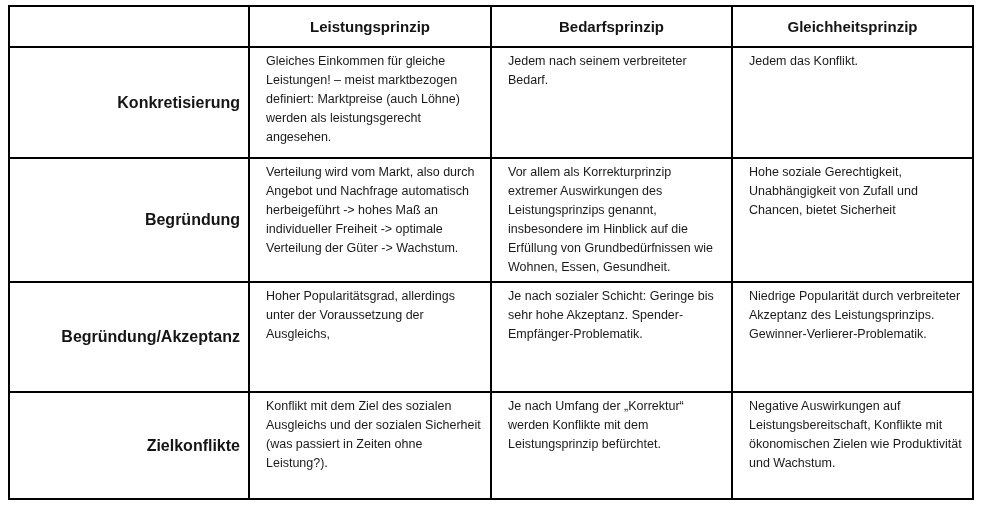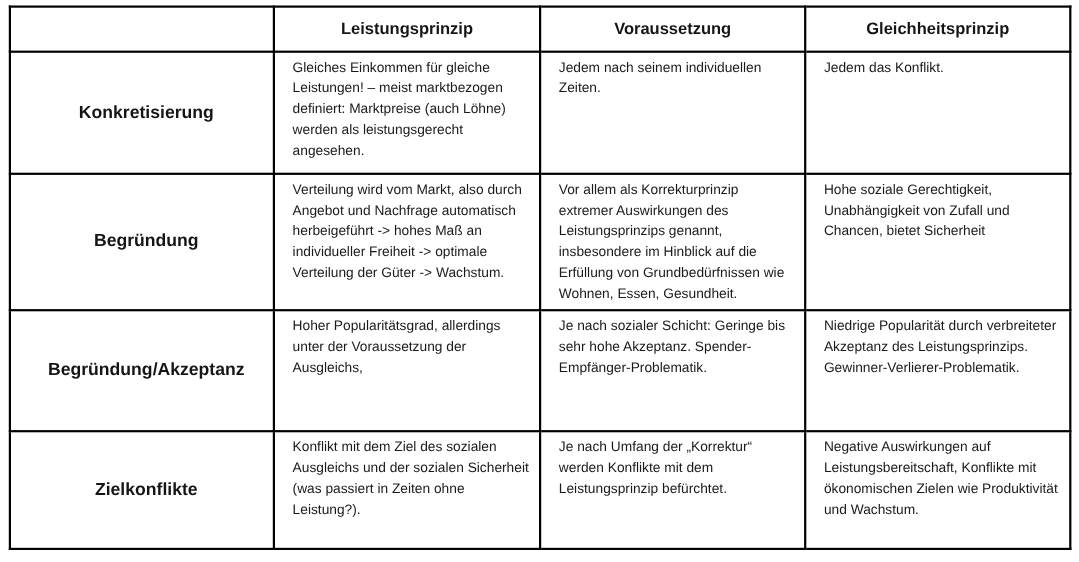--- a/index.html
+++ b/index.html
@@ -39,21 +39,21 @@
     font-weight: bold;
     text-align: center;
     vertical-align: middle;
     padding: 2px 6px;
     color: #151515;
   }
   
   th.rowlabel {
     font-size: 16px;
     font-weight: bold;
-    text-align: center;
+    text-align: right;
     vertical-align: middle;
     padding: 4px 8px 4px 9px;
     color: #151515;
   }
   
   td.cell {
     font-size: 12.5px;
     font-weight: normal;
     line-height: 19px;
     text-align: left;
@@ -74,29 +74,29 @@
     <colgroup>
       <col style="width:240px">
       <col style="width:242px">
       <col style="width:241px">
       <col style="width:241px">
     </colgroup>
     <thead>
       <tr class="header-row">
         <th></th>
         <th>Leistungsprinzip</th>
-        <th>Voraussetzung</th>
+        <th>Bedarfsprinzip</th>
         <th>Gleichheitsprinzip</th>
       </tr>
     </thead>
     <tbody>
       <tr class="r0">
         <th class="rowlabel">Konkretisierung</th>
         <td class="cell">Gleiches Einkommen für gleiche Leistungen! – meist marktbezogen definiert: Marktpreise (auch Löhne) werden als leistungsgerecht angesehen.</td>
-        <td class="cell">Jedem nach seinem individuellen Zeiten.</td>
+        <td class="cell">Jedem nach seinem verbreiteter Bedarf.</td>
         <td class="cell">Jedem das Konflikt.</td>
       </tr>
       <tr class="r1">
         <th class="rowlabel">Begründung</th>
         <td class="cell">Verteilung wird vom Markt, also durch Angebot und Nachfrage automatisch herbeigeführt -&gt; hohes Maß an individueller Freiheit -&gt; optimale Verteilung der Güter -&gt; Wachstum.</td>
         <td class="cell">Vor allem als Korrekturprinzip extremer Auswirkungen des Leistungsprinzips genannt, insbesondere im Hinblick auf die Erfüllung von Grundbedürfnissen wie Wohnen, Essen, Gesundheit.</td>
         <td class="cell">Hohe soziale Gerechtigkeit, Unabhängigkeit von Zufall und Chancen, bietet Sicherheit</td>
       </tr>
       <tr class="r2">
         <th class="rowlabel">Begründung/Akzeptanz</th>

